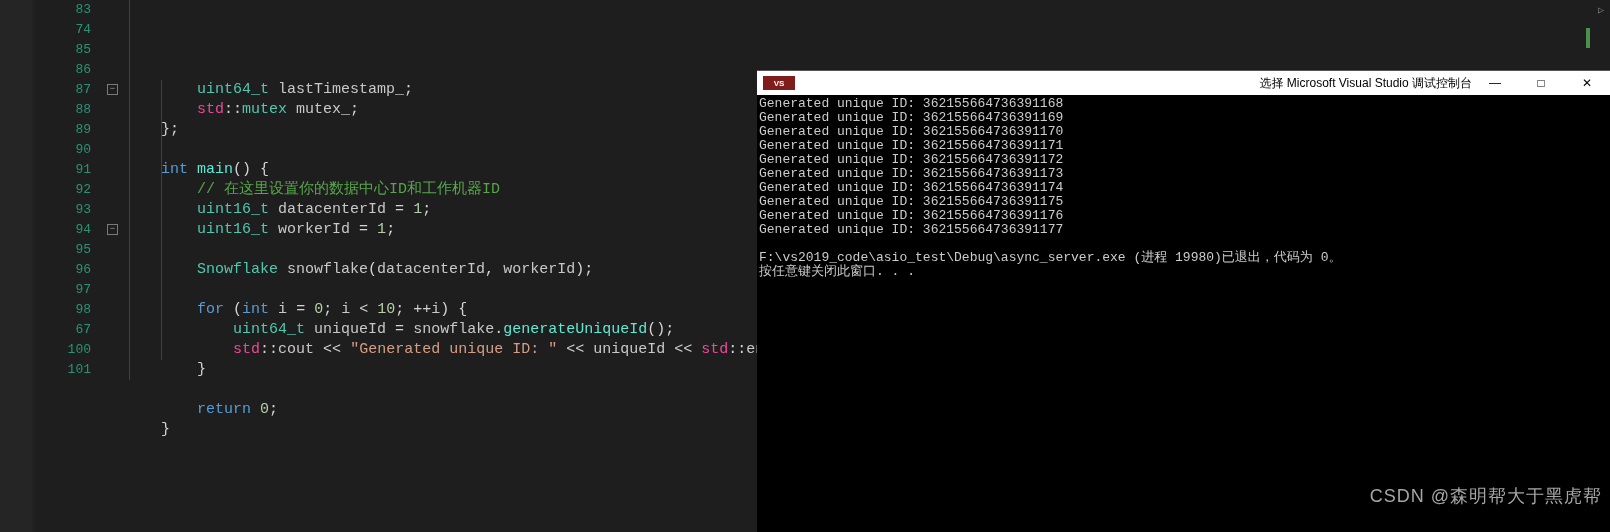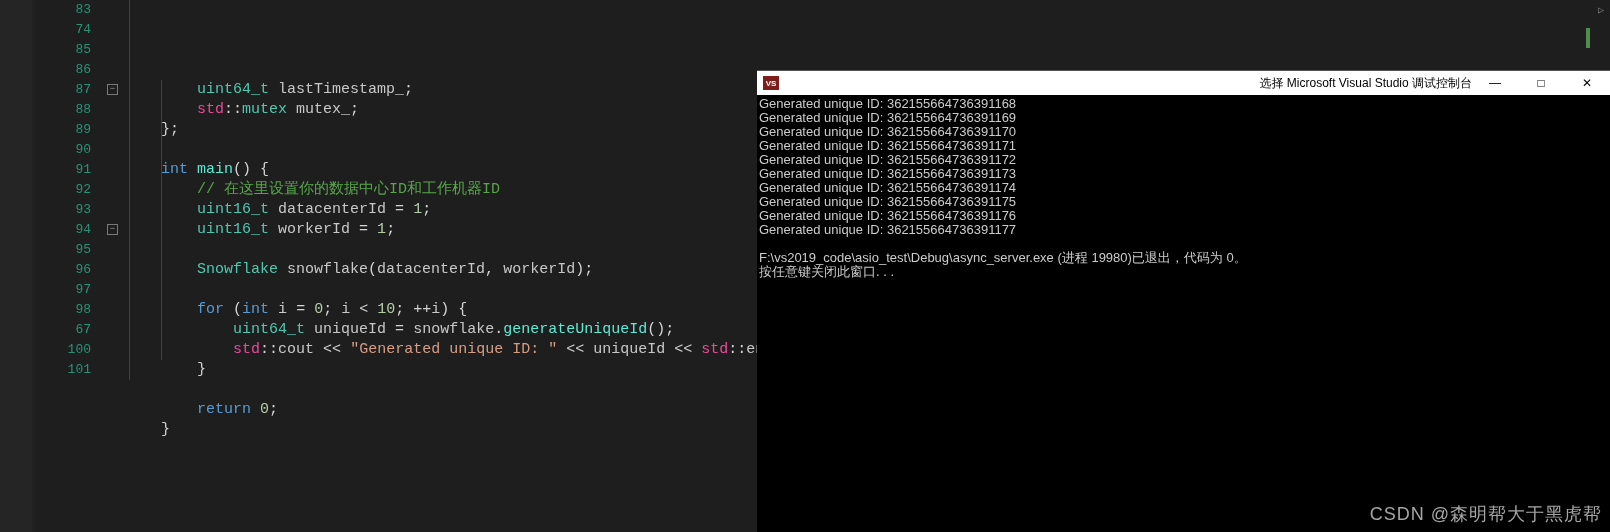--- a/index.html
+++ b/index.html
@@ -122,21 +122,21 @@
   .console-title {
     height: 24px;
     background: #fff;
     color: #000;
     display: flex;
     align-items: center;
     font-family: 'Microsoft YaHei', 'Segoe UI', sans-serif;
     font-size: 12px;
   }
   .console-icon {
-    width: 16px; height: 14px;
+    width: 32px; height: 14px;
     background: #7f1d1d;
     margin: 0 6px;
     display: flex;
     align-items: center;
     justify-content: center;
     color: #fff;
     font-size: 8px;
     font-weight: bold;
   }
   .console-title-text { flex: 1; text-align: right; }
@@ -151,26 +151,26 @@
     justify-content: center;
     font-size: 12px;
     color: #000;
   }
   .console-body {
     color: #ccc;
     font-size: 13px;
     padding: 2px 0 0 2px;
     line-height: 14px;
     white-space: pre;
-    font-family: Liberation Sans, sans-serif;
+    font-family: Liberation Mono, monospace;
   }
   .watermark {
     position: absolute;
     right: 8px;
-    bottom: 6px;
+    bottom: 24px;
     color: #dcdcdc;
     font-family: 'Microsoft YaHei', sans-serif;
     font-size: 18px;
     opacity: 0.75;
     letter-spacing: 1px;
   }
 </style>
 </head>
 <body>
 

